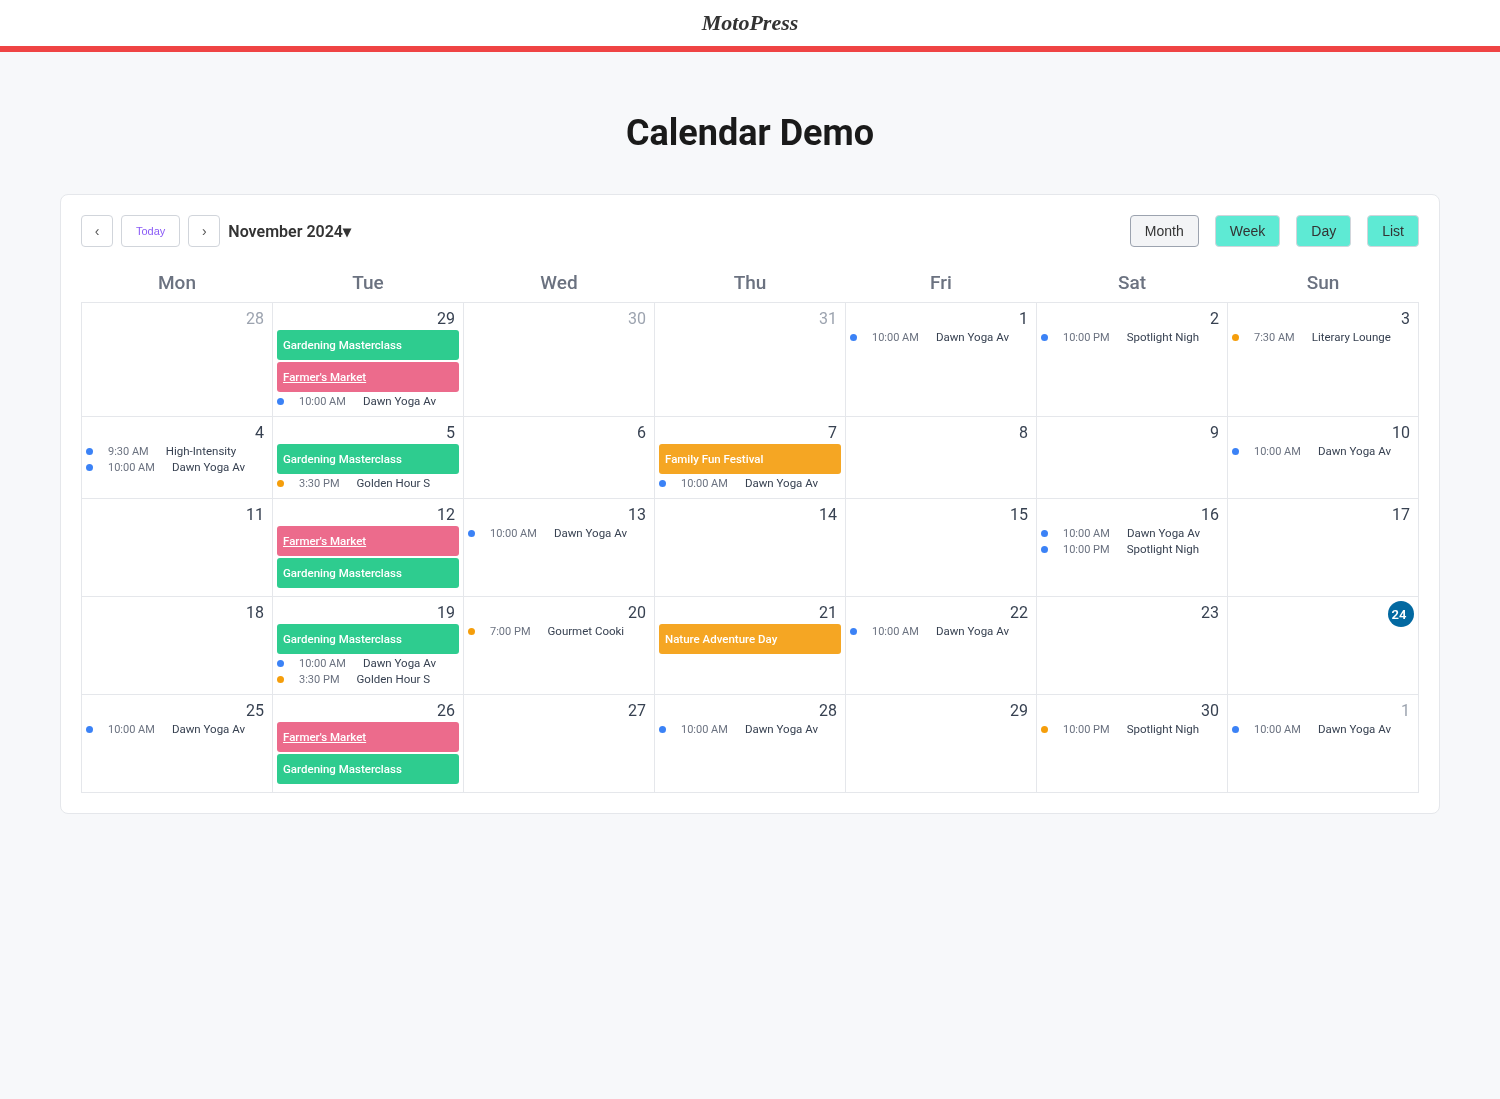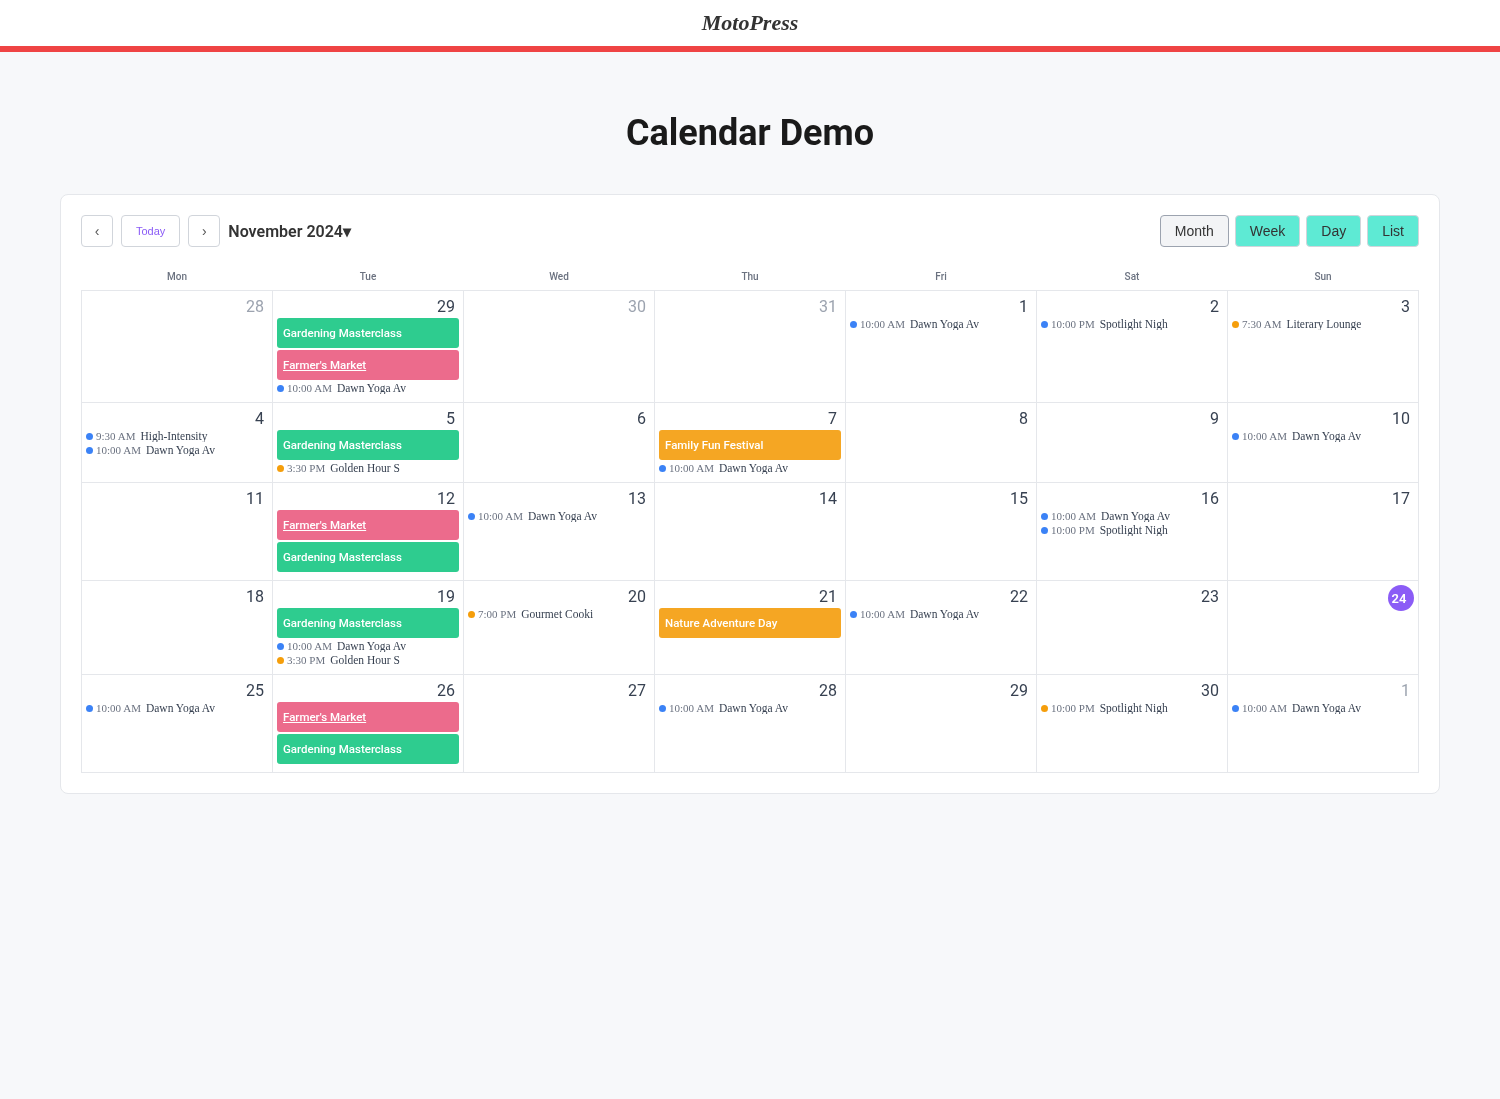--- a/index.html
+++ b/index.html
@@ -73,21 +73,21 @@
     .month-title {
       font-size: 16px;
       font-weight: 600;
       color: #333;
       display: flex;
       align-items: center;
       cursor: pointer;
     }
     .toolbar-right {
       display: flex;
-      gap: 6px;
+      gap: 16px;
     }
     .view-btn {
       border: 1px solid #d1d5db;
       background: #5eead4;
       border-radius: 4px;
       padding: 4px 14px;
       height: 32px;
       cursor: pointer;
       font-size: 14px;
       color: #333;
@@ -95,21 +95,21 @@
     .view-btn.active {
       background: #f3f4f6;
       border-color: #9ca3af;
     }
     .calendar-grid {
       width: 100%;
       border-collapse: collapse;
     }
     .day-header {
       text-align: center;
-      font-size: 10px;
+      font-size: 19px;
       font-weight: 500;
       color: #6b7280;
       padding: 8px 0;
       border-bottom: 1px solid #e5e7eb;
     }
     .calendar-cell {
       border: 1px solid #e5e7eb;
       vertical-align: top;
       width: 14.285%;
       min-height: 110px;
@@ -125,21 +125,21 @@
     }
     .cell-date.current-month {
       color: #374151;
     }
     .cell-date.today-circle {
       display: inline-flex;
       align-items: center;
       justify-content: center;
       width: 26px;
       height: 26px;
-      background: #8b5cf6;
+      background: #0369a1;
       color: white;
       border-radius: 50%;
       font-size: 13px;
       font-weight: 600;
       float: right;
     }
     .event-bar {
       display: block;
       font-size: 11.5px;
       padding: 8px 6px;
@@ -153,24 +153,23 @@
     }
     .event-bar.green { background: #2ecc8f; }
     .event-bar.pink { background: #ec6b8c; text-decoration: underline; }
     .event-bar.yellow { background: #f5a623; }
     .event-dot-row {
       display: flex;
       align-items: center;
       font-size: 11.5px;
       color: #374151;
       margin-bottom: 2px;
-      gap: 3px;
+      gap: 15px;
       white-space: nowrap;
       overflow: hidden;
-      font-family: Liberation Serif, serif;
     }
     .event-dot {
       width: 7px;
       height: 7px;
       border-radius: 50%;
       flex-shrink: 0;
     }
     .dot-blue { background: #3b82f6; }
     .dot-orange { background: #f59e0b; }
     .event-time {

